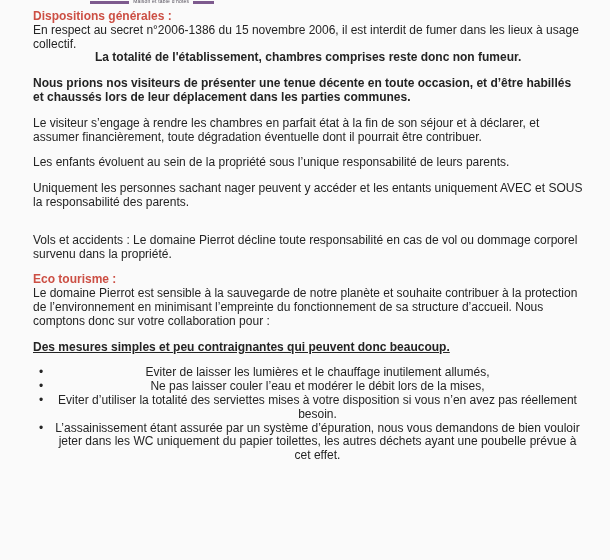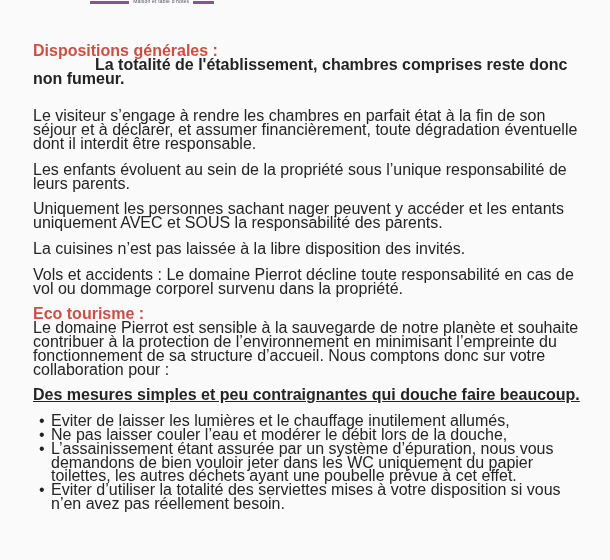--- a/index.html
+++ b/index.html
@@ -37,42 +37,43 @@
     margin-top: -1px;
     color: #55505c;
     white-space: nowrap;
     letter-spacing: 0.2px;
   }
 
   
   .doc {
     position: absolute;
     left: 33px;
-    top: 44px;
+    top: 10px;
     width: 551px;
-    font-size: 16px;
+    font-size: 12px;
     line-height: 13.8px;
     color: var(--text, #242424);
   }
   .heading {
     color: var(--heading, #cc4f44);
     font-weight: bold;
   }
   .para { margin: 0; }
   .bi {
     font-weight: bold;
   }
   .indent { text-indent: 62px; }
   .underline { text-decoration: underline; }
   .spacer { height: 12px; }
 
   ul.bullets {
     margin: 0;
     padding: 0 0 0 6px;
     list-style: none;
+    text-align: center;
   }
   ul.bullets li {
     position: relative;
     padding-left: 12px;
   }
   ul.bullets li::before {
     content: "\2022";
     position: absolute;
     left: 0;
     top: 0;
@@ -82,37 +83,38 @@
 <body>
 
 <div class="logo-frag">
   <span class="logo-rule left"></span>
   <span class="logo-tagline">Maison et table d’hôtes</span>
   <span class="logo-rule right"></span>
 </div>
 
 <div class="doc">
     <div class="heading">Dispositions générales :</div>
+    <div class="para">En respect au secret n°2006-1386 du 15 novembre 2006, il est interdit de fumer dans les lieux à usage collectif.</div>
     <div class="para bi indent">La totalité de l'établissement, chambres comprises reste donc non fumeur.</div>
     <div class="spacer"></div>
+    <div class="para bi">Nous prions nos visiteurs de présenter une tenue décente en toute occasion, et d’être habillés et chaussés lors de leur déplacement dans les parties communes.</div>
     <div class="spacer"></div>
-    <div class="para">Le visiteur s’engage à rendre les chambres  en parfait état à la fin de son séjour et à déclarer, et assumer financièrement, toute dégradation éventuelle dont il interdit être responsable.</div>
+    <div class="para">Le visiteur s’engage à rendre les chambres  en parfait état à la fin de son séjour et à déclarer, et assumer financièrement, toute dégradation éventuelle dont il pourrait être contribuer.</div>
     <div class="spacer"></div>
     <div class="para">Les enfants évoluent au sein de la propriété sous l’unique responsabilité de leurs parents.</div>
     <div class="spacer"></div>
     <div class="para">Uniquement les personnes sachant nager peuvent y accéder et les entants uniquement AVEC et SOUS la responsabilité des parents.</div>
     <div class="spacer"></div>
-    <div class="para">La cuisines n’est pas laissée à la libre disposition des invités.</div>
     <div class="spacer"></div>
     <div class="para">Vols et accidents : Le domaine Pierrot décline toute responsabilité en cas de vol ou dommage corporel survenu dans la propriété.</div>
     <div class="spacer"></div>
     <div class="heading">Eco tourisme :</div>
     <div class="para">Le domaine Pierrot est sensible à la sauvegarde de notre planète et souhaite contribuer à la protection de l’environnement en minimisant l’empreinte du fonctionnement de sa structure d’accueil.  Nous comptons donc sur votre collaboration pour :</div>
     <div class="spacer"></div>
-    <div class="para bi underline">Des mesures simples et peu contraignantes qui douche faire beaucoup.</div>
+    <div class="para bi underline">Des mesures simples et peu contraignantes qui peuvent donc beaucoup.</div>
     <div class="spacer"></div>
     <ul class="bullets">
       <li>Eviter de laisser les lumières et le chauffage inutilement allumés,</li>
-      <li>Ne pas laisser couler l’eau et modérer le débit lors de la douche,</li>
+      <li>Ne pas laisser couler l’eau et modérer le débit lors de la mises,</li>
+      <li>Eviter d’utiliser la totalité des serviettes mises à votre disposition si vous n’en avez pas réellement besoin.</li>
       <li>L’assainissement étant assurée par un système d’épuration, nous vous demandons de bien vouloir jeter dans les WC uniquement du papier toilettes, les autres déchets ayant une poubelle prévue à cet effet.</li>
-      <li>Eviter d’utiliser la totalité des serviettes mises à votre disposition si vous n’en avez pas réellement besoin.</li>
     </ul>
   </div>
 
 </body></html>

